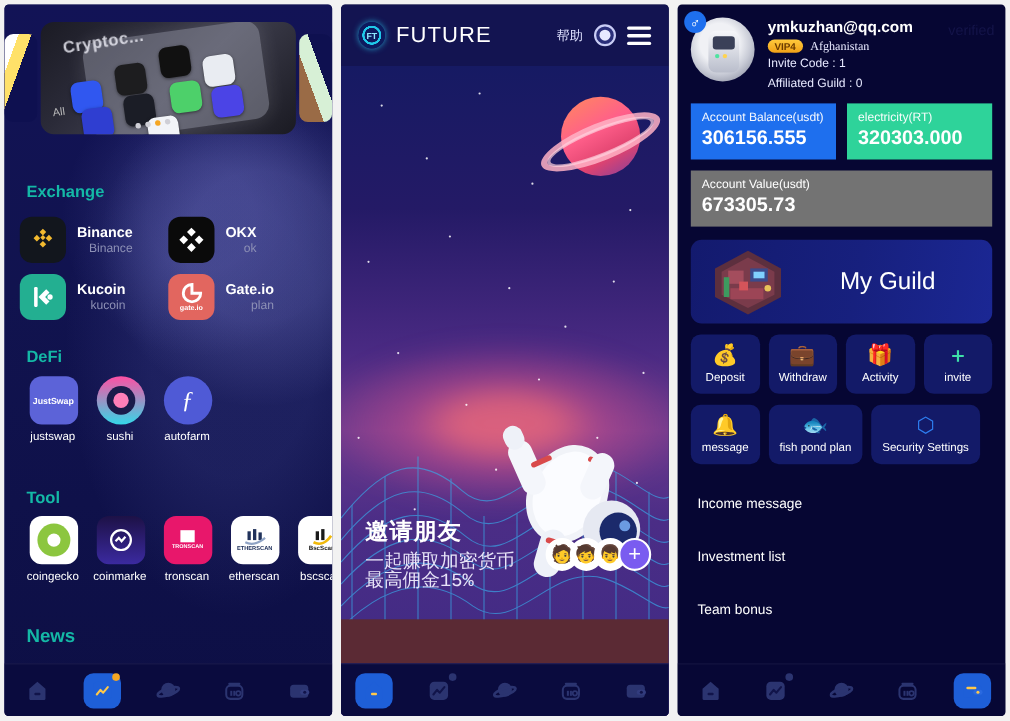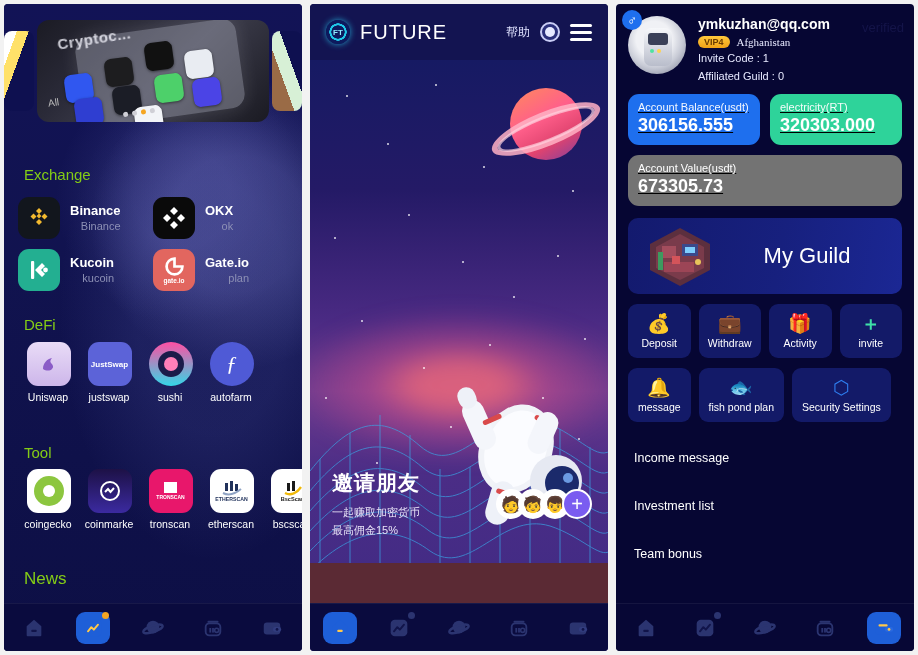--- a/index.html
+++ b/index.html
@@ -59,21 +59,21 @@
     position: absolute; left: 20px; top: 10px; transform: rotate(-9deg);
     color: #e9e9f2; font-size: 15px; letter-spacing: .5px; font-weight: 600; opacity: .85;
     filter: blur(.4px);
   }
   .car-all { position: absolute; left: 11px; bottom: 14px; color: #bbb; font-size: 10px; transform: rotate(-8deg); }
   .car-dots { position: absolute; left: 37%; bottom: 7px; display: flex; gap: 4px; transform: rotate(-8deg); }
   .car-dots i { width: 5px; height: 5px; border-radius: 50%; background: #cfcfd6; display: block; }
   .car-dots i.on { background: #f5a623; }
 
   .sec-title {
-    position: absolute; left: 20px; color: #84cc16; font-size: 15px; font-weight: normal;
+    position: absolute; left: 20px; color: #14b8a6; font-size: 15px; font-weight: bold;
   }
   .grid2 { position: absolute; left: 14px; right: 14px; display: flex; flex-wrap: wrap; }
   .ex-item { width: 50%; display: flex; align-items: center; gap: 10px; height: 52px; text-align: right; }
   .ex-ic { width: 42px; height: 42px; border-radius: 11px; flex: 0 0 42px; position: relative; overflow: hidden;
            display: flex; align-items: center; justify-content: center; }
   .ex-tx .n { color: #fff; font-size: 13px; font-weight: 600; line-height: 16px; }
   .ex-tx .s { color: #8d90b5; font-size: 11px; line-height: 15px; }
 
   .grid5 { position: absolute; left: 14px; right: 0; display: flex; }
   .ap-item { width: 61px; text-align: center; flex: 0 0 61px; }
@@ -116,21 +116,21 @@
     background: linear-gradient(150deg,#ff8a5c 0%, #ff5f8a 42%, #e0436f 70%, #7d3fa0 100%); }
   .planet .ring { position:absolute; left:-22px; top:24px; width:116px; height:34px; border-radius:50%;
     border: 6px solid rgba(255,178,196,.85); transform: rotate(-22deg); }
   .planet .ring2 { position:absolute; left:-16px; top:28px; width:104px; height:26px; border-radius:50%;
     border: 3px solid rgba(255,210,222,.7); transform: rotate(-22deg); }
   .mesh { position: absolute; left: 0; right: 0; bottom: 70px; height: 230px; opacity: .9; }
   .astro { position:absolute; right: 20px; bottom: 118px; width: 150px; height: 180px; }
 
   .invite-wrap { position: absolute; left: 22px; bottom: 112px; z-index: 4; }
   .inv-h { color: #fff; font-size: 21px; font-weight: bold; letter-spacing: 1px; }
-  .inv-s { color: #e7e3f7; font-size: 11px; margin-top: 6px; line-height: 18px; }
+  .inv-s { color: #e7e3f7; font-size: 17px; margin-top: 6px; line-height: 18px; font-family: Liberation Mono, monospace; }
   .avatars { position: absolute; right: 16px; bottom: 132px; display: flex; z-index: 4; }
   .av { width: 30px; height: 30px; border-radius: 50%; border: 2px solid #fff; margin-left: -8px;
         display: flex; align-items: center; justify-content: center; font-size: 16px; overflow:hidden; }
   .av.plus { background: #7a5cf0; color: #fff; font-size: 20px; line-height: 0; }
   .redband { position: absolute; left: 0; right: 0; bottom: 48px; height: 40px; background: #5b2a34; }
 
   
   .p3 { background: #060633; }
   .prof { display: flex; align-items: flex-start; padding: 12px 12px 10px; gap: 12px; position: relative; }
   .pfp { width: 58px; height: 58px; border-radius: 50%; flex: 0 0 58px; position: relative;
@@ -144,21 +144,21 @@
     background: #1e6fee; color: #fff; font-size: 13px; display: flex; align-items: center; justify-content: center; }
   .pname { color: #fff; font-size: 14px; font-weight: bold; }
   .prow { display: flex; align-items: center; gap: 7px; margin-top: 4px; }
   .vip { background: linear-gradient(#ffc93c,#f0a117); color: #6a3b00; font-size: 9px; font-weight: bold;
     padding: 1px 6px; border-radius: 7px; }
   .pctry { color: #e7e9ff; font-size: 11px; font-family: Liberation Serif, serif; }
   .pmeta { color: #e7e9ff; font-size: 11px; margin-top: 3px; line-height: 15px; }
   .verified { position: absolute; right: 10px; top: 16px; color: #141449; font-size: 13px; }
 
   .cards { display: flex; gap: 10px; padding: 0 12px; }
-  .card { border-radius: 11px; padding: 7px 10px 9px; flex: 1; text-decoration: underline; }
+  .card { border-radius: 0; padding: 7px 10px 9px; flex: 1; }
   .card .ct { font-size: 11px; color: rgba(255,255,255,.95); }
   .card .cv { font-size: 18px; font-weight: bold; color: #fff; margin-top: 2px; }
   .card.wide { margin: 10px 12px 0; }
   .card.amber .ct, .card.amber .cv { color: #fff; }
 
   .guild { margin: 12px 12px 0; height: 76px; border-radius: 10px; display: flex; align-items: center;
     background: linear-gradient(100deg,#131a6e 0%, #17207e 55%, #1b2794 100%); padding: 0 14px; gap: 8px; }
   .guild-img { width: 76px; height: 64px; flex: 0 0 76px; position: relative; }
   .guild-t { color: #fff; font-size: 22px; flex: 1; text-align: center; }
 
@@ -278,28 +278,20 @@
         </div>
         <div class="ex-tx">
           <div class="n">Gate.io</div>
           <div class="s">plan</div>
         </div>
       </div>
     </div>
 
     <div class="sec-title" style="top:312px;">DeFi</div>
     <div class="grid5" style="top:338px;">
-      <div class="ap-item">
-        <div class="ap-ic" style="background:linear-gradient(#e9dcf7,#cdb6ea);">
-          <svg width="26" height="26" viewBox="0 0 26 26">
-              <path d="M7 18c0-6 4-10 9-11-2 2-2 4-1 5 2 2 3 4 1 6-2 2-6 2-9 0z" fill="#8b5cc7"></path>
-            </svg>
-        </div>
-        <span class="ap-lb">Uniswap</span>
-      </div>
       <div class="ap-item">
         <div class="ap-ic" style="background:#5c63d8;">
           <span style="color:#fff;font-size:8px;font-weight:bold;">JustSwap</span>
         </div>
         <span class="ap-lb">justswap</span>
       </div>
       <div class="ap-item">
         <div class="ap-ic" style="border-radius:50%;background:linear-gradient(#ff4fa3,#34d7e8);">
           <div style="width:26px;height:26px;border-radius:50%;background:#1b1b4a;display:flex;align-items:center;justify-content:center;">
             <div style="width:14px;height:14px;border-radius:50%;background:#ff7fb8;"></div>

